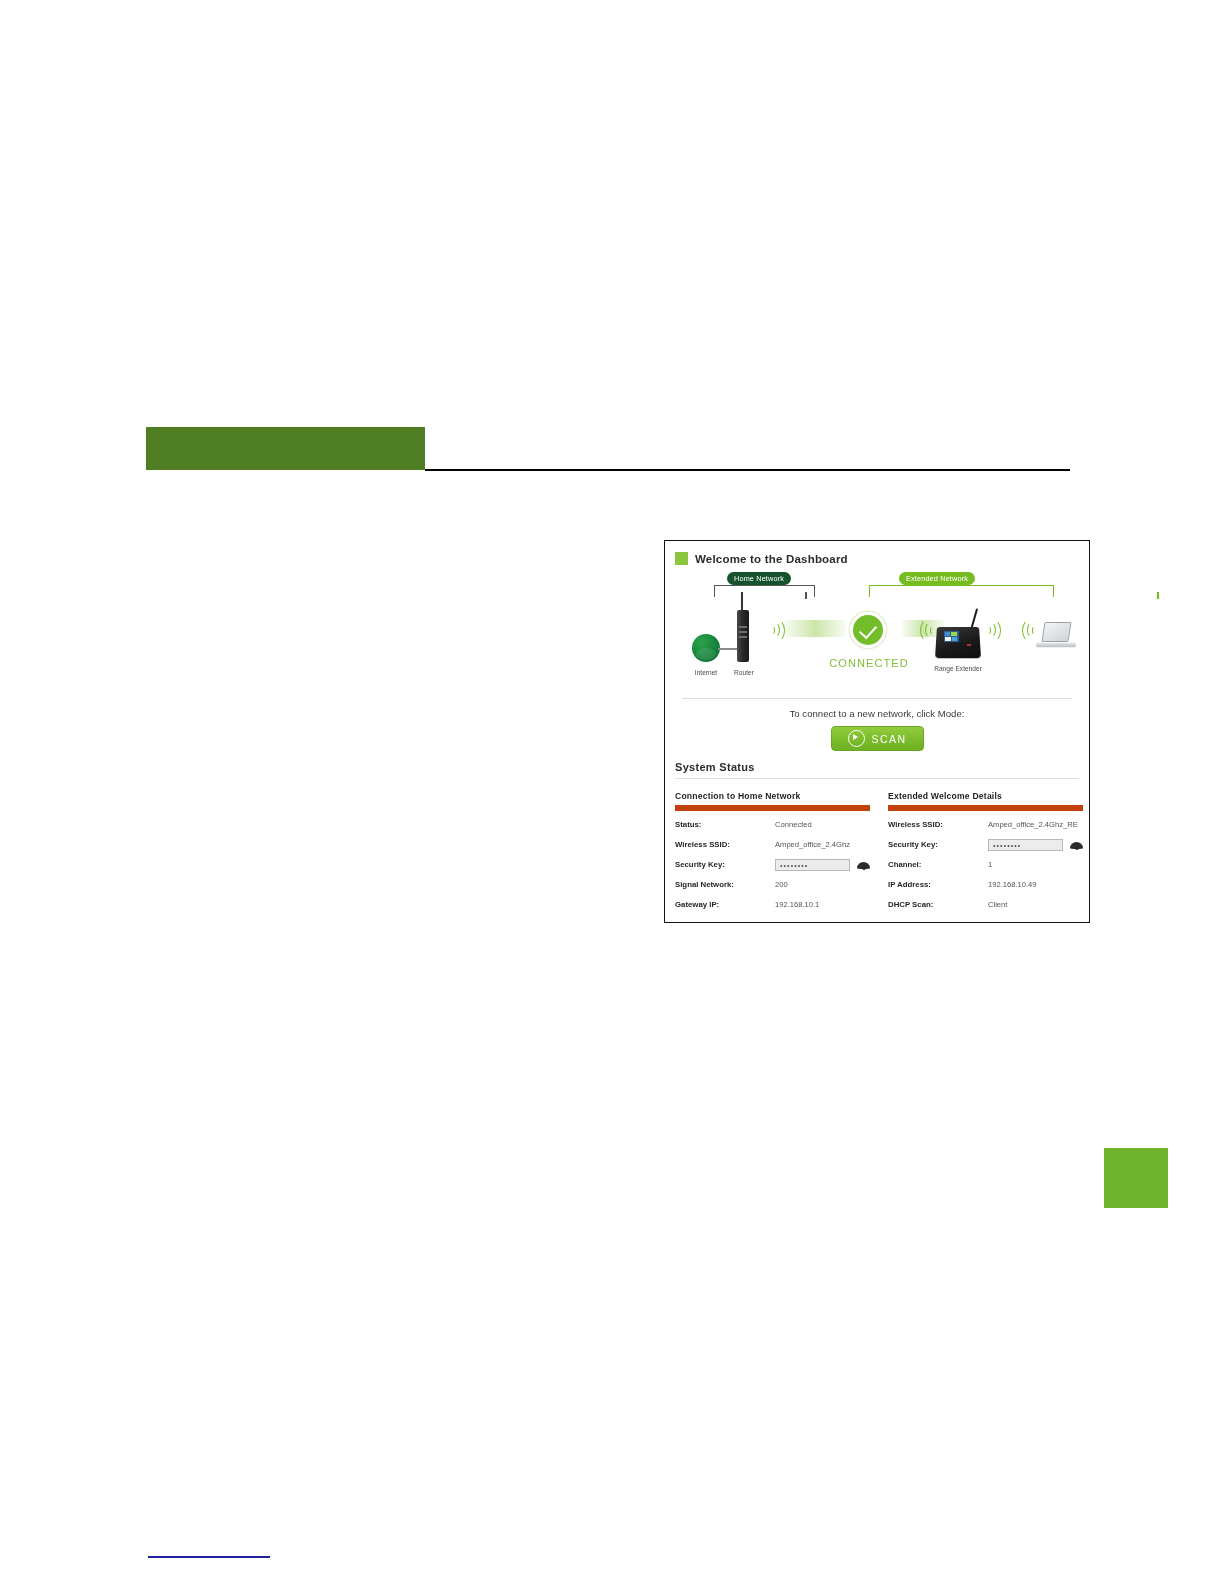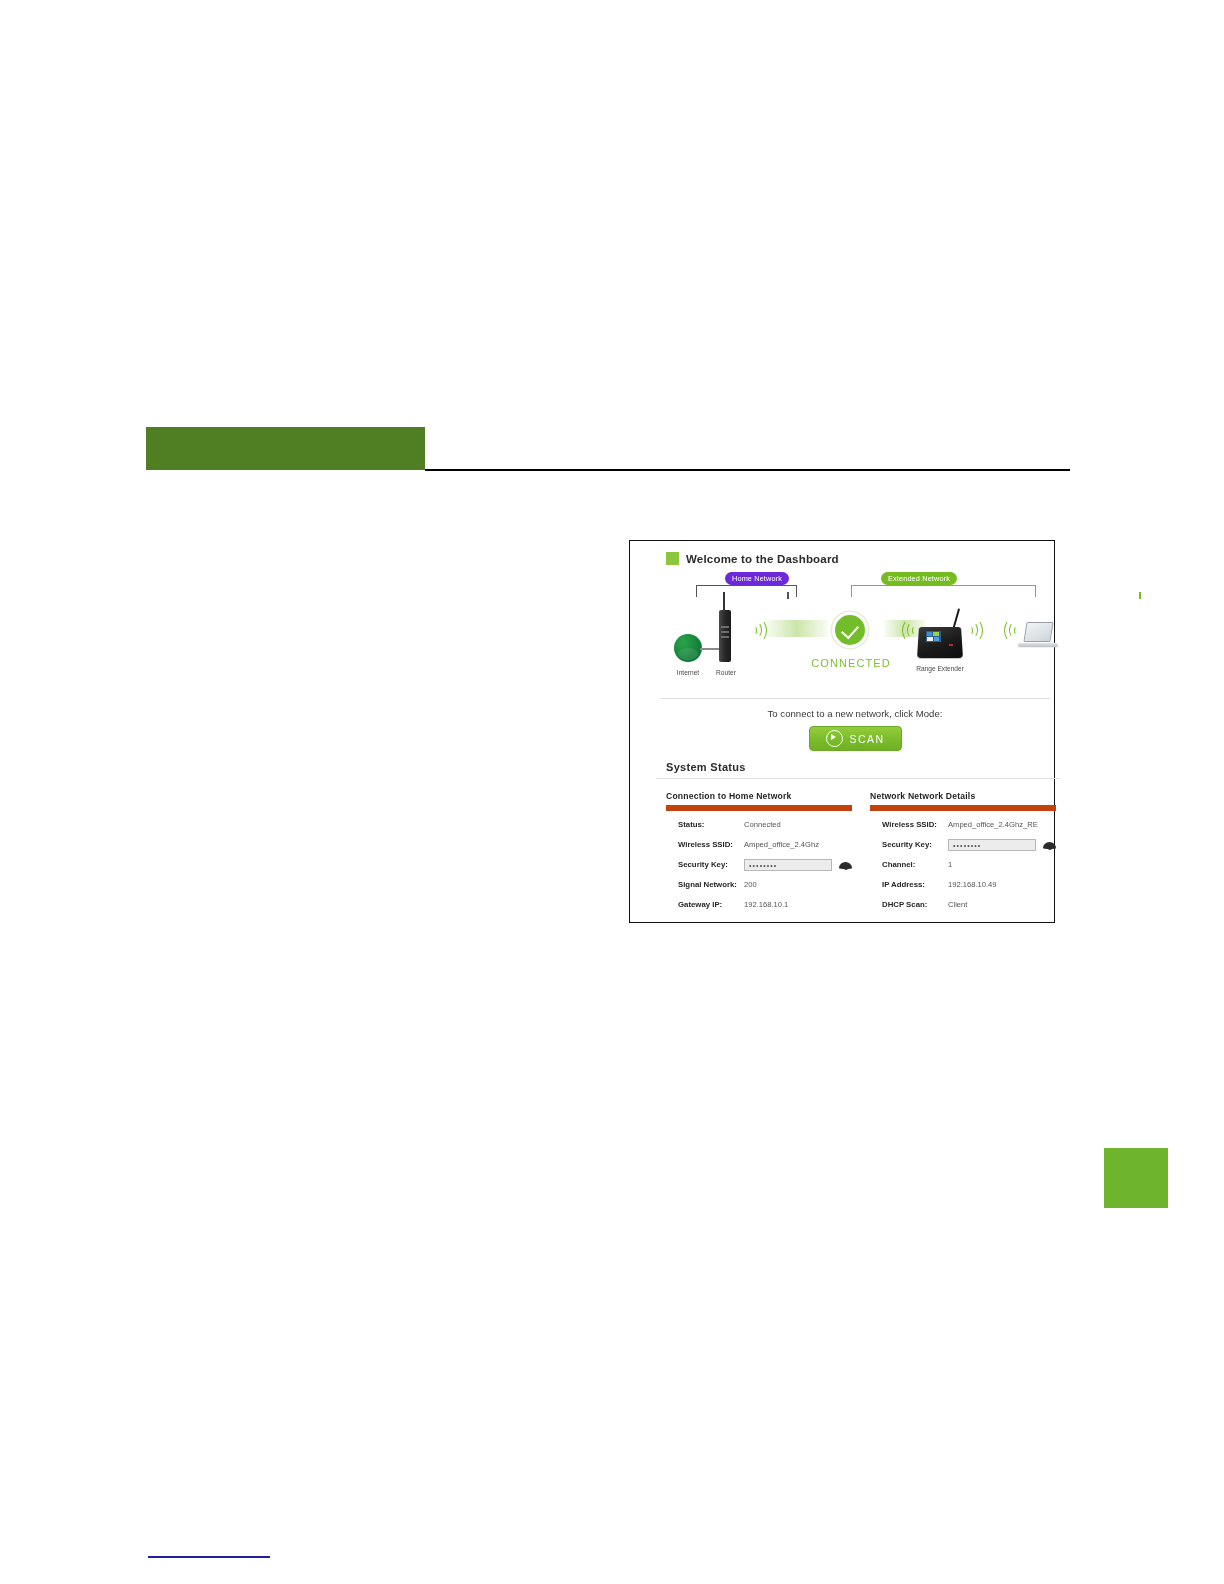--- a/index.html
+++ b/index.html
@@ -45,28 +45,27 @@
     left: 148px;
     top: 1556px;
     width: 122px;
     height: 2px;
     background: #1f1fa0;
   }
 
   
   .panel {
     position: absolute;
-    left: 629px;
+    left: 664px;
     top: 540px;
     width: 426px;
     height: 383px;
     background: #ffffff;
     border: 1.6px solid #111111;
     box-sizing: border-box;
-    padding-left: 26px;
   }
 
   .panel-title-row {
     display: flex;
     align-items: center;
     margin: 11px 0 0 10px;
   }
   .title-swatch {
     width: 13px;
     height: 13px;
@@ -93,21 +92,21 @@
     line-height: 13px;
     border-radius: 7px;
     font-size: 7.3px;
     color: #ffffff;
     text-align: center;
     letter-spacing: 0.15px;
     white-space: nowrap;
     padding: 0 7px;
     box-sizing: border-box;
   }
-  .badge-home { background: #6d28d9; left: 53px; top: 0px; margin-left: 16px; }
+  .badge-home { background: #14532d; left: 53px; top: 0px; }
   .badge-ext  { background: #76bc21; left: 225px; top: 0px; }
 
   .bracket {
     position: absolute;
     top: 13px;
     height: 12px;
     border-style: solid;
     border-width: 1.5px 1.5px 0 1.5px;
     box-sizing: border-box;
   }
@@ -387,26 +386,25 @@
     border-bottom: 6px solid #c2410c;
     letter-spacing: 0.2px;
   }
   .row {
     display: flex;
     align-items: center;
     margin-top: 7px;
     min-height: 13px;
   }
   .row-label {
-    width: 66px;
+    width: 100px;
     flex: none;
     font-size: 7.8px;
     font-weight: bold;
     color: #262626;
-    margin-left: 12px;
   }
   .row-value {
     font-size: 7.6px;
     color: #555555;
   }
   .key-field {
     width: 88px;
     height: 12px;
     background: #ececec;
     border: 1px solid #b8b8b8;
@@ -569,21 +567,21 @@
         <span class="row-value">200</span>
       </div>
 
       <div class="row">
         <span class="row-label">Gateway IP:</span>
         <span class="row-value">192.168.10.1</span>
       </div>
     </div>
 
     <div class="col">
-      <div class="col-head">Network Network Details</div>
+      <div class="col-head">Extended Welcome Details</div>
 
       <div class="row">
         <span class="row-label">Wireless SSID:</span>
         <span class="row-value">Amped_office_2.4Ghz_RE</span>
       </div>
 
       <div class="row">
         <span class="row-label">Security Key:</span>
         <span class="key-field">••••••••</span>
         <span class="eye-icon"></span>

